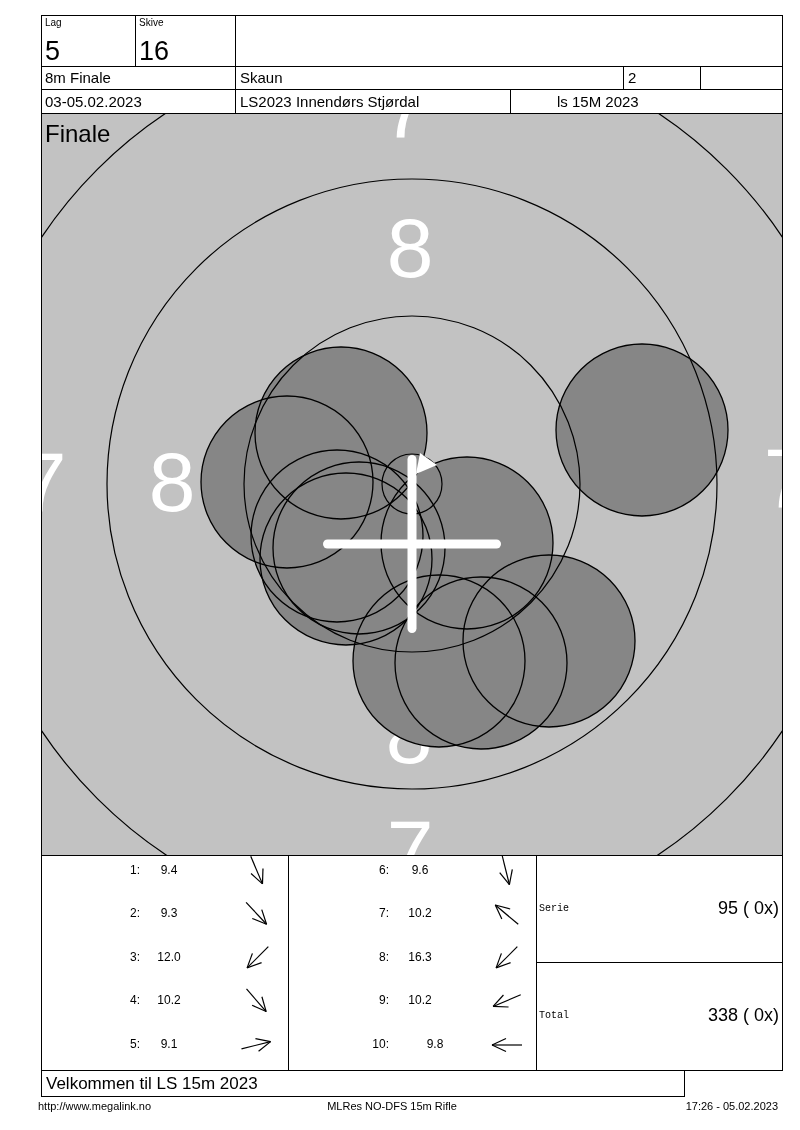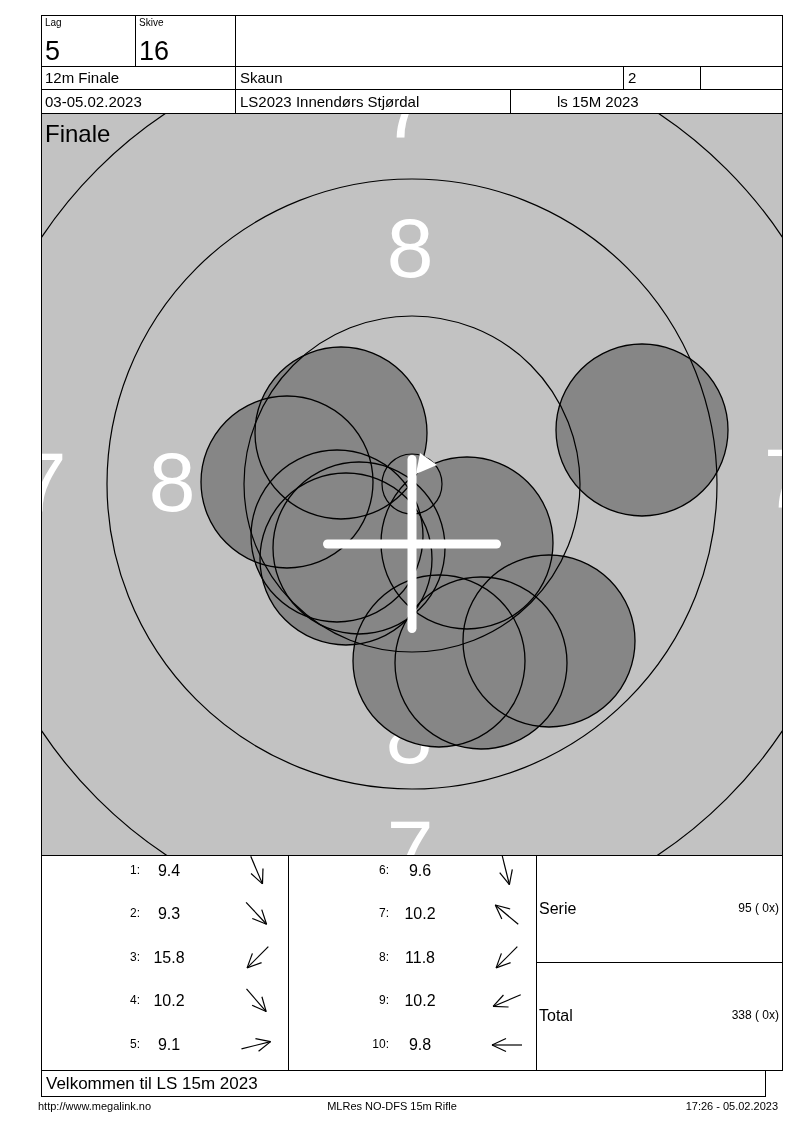--- a/index.html
+++ b/index.html
@@ -6,23 +6,23 @@
   body{font-family:"Liberation Sans",sans-serif;color:#000;}
   #page{position:relative;width:800px;height:1130px;background:#fff;overflow:hidden;}
   .box{position:absolute;border:1px solid #000;box-sizing:border-box;background:#fff;}
   .vline{position:absolute;width:1px;background:#000;}
   .hline{position:absolute;height:1px;background:#000;}
   .tiny-label{position:absolute;font-size:10px;line-height:11px;}
   .big-num{position:absolute;font-size:27px;line-height:28px;}
   .name-text{position:absolute;font-size:29px;line-height:30px;}
   .row-text{position:absolute;font-size:15px;line-height:16px;white-space:nowrap;}
   .shot-no{position:absolute;font-size:12px;line-height:15px;text-align:right;width:38px;}
-  .shot-val{position:absolute;font-size:16px;line-height:15px;text-align:center;width:46px;}
-  .sum-label{position:absolute;font-size:16px;line-height:15px;}
-  .sum-value{position:absolute;font-size:12px;line-height:15px;text-align:right;width:120px;}
+  .shot-val{position:absolute;font-size:12px;line-height:15px;text-align:center;width:46px;}
+  .sum-label{position:absolute;font-size:10px;line-height:15px;font-family:Liberation Mono, monospace;}
+  .sum-value{position:absolute;font-size:18px;line-height:15px;text-align:right;width:120px;}
   .arrow-svg{position:absolute;}
   .welcome-text{position:absolute;left:4px;top:3px;font-size:17px;line-height:19px;}
   .footer-text{position:absolute;font-size:11px;line-height:13px;white-space:nowrap;}
   svg text{font-family:"Liberation Sans",sans-serif;}
 </style>
 </head>
 <body>
 
 <div id="page">
 
@@ -33,21 +33,21 @@
     <div class="vline" style="left:193px;top:0;height:98px;"></div>
     <div class="vline" style="left:581px;top:50px;height:23px;"></div>
     <div class="vline" style="left:658px;top:50px;height:23px;"></div>
     <div class="vline" style="left:468px;top:73px;height:25px;"></div>
 
     <div class="tiny-label" style="left:3px;top:1px;">Lag</div>
     <div class="big-num" style="left:3px;top:21px;">5</div>
     <div class="tiny-label" style="left:97px;top:1px;">Skive</div>
     <div class="big-num" style="left:97px;top:21px;">16</div>
 
-    <div class="row-text" style="left:3px;top:54px;">12m Finale</div>
+    <div class="row-text" style="left:3px;top:54px;">8m Finale</div>
     <div class="row-text" style="left:198px;top:54px;">Skaun</div>
     <div class="row-text" style="left:586px;top:54px;">2</div>
 
     <div class="row-text" style="left:3px;top:78px;">03-05.02.2023</div>
     <div class="row-text" style="left:198px;top:78px;">LS2023 Innendørs Stjørdal</div>
     <div class="row-text" style="left:473px;top:78px;margin-left:42px;">ls 15M 2023</div>
   </div>
 
   <div class="box" id="target-wrap" style="left:41px;top:113px;width:742px;height:743px;"><svg viewBox="41 113 740 741" width="740" height="741">
         <rect x="41" y="113" width="740" height="741" fill="#c2c2c2"></rect>
@@ -106,21 +106,21 @@
         <div class="shot-no" style="left: 60px; top: 50.4px;">2:</div>
         <div class="shot-val" style="left: 104px; top: 50.4px;">9.3</div>
         <svg viewBox="-20 -20 40 40" width="40" height="40" class="arrow-svg" style="left: 195px; top: 38.4px;">
           <g transform="rotate(47)">
             <line x1="-16" y1="0" x2="14" y2="0" stroke="#000" stroke-width="1.2"></line>
             <line x1="14" y1="0" x2="0" y2="-6.5" stroke="#000" stroke-width="1.2"></line>
             <line x1="14" y1="0" x2="0" y2="6.5" stroke="#000" stroke-width="1.2"></line>
           </g>
         </svg>
         <div class="shot-no" style="left: 60px; top: 93.8px;">3:</div>
-        <div class="shot-val" style="left: 104px; top: 93.8px;">15.8</div>
+        <div class="shot-val" style="left: 104px; top: 93.8px;">12.0</div>
         <svg viewBox="-20 -20 40 40" width="40" height="40" class="arrow-svg" style="left: 195px; top: 81.8px;">
           <g transform="rotate(135)">
             <line x1="-16" y1="0" x2="14" y2="0" stroke="#000" stroke-width="1.2"></line>
             <line x1="14" y1="0" x2="0" y2="-6.5" stroke="#000" stroke-width="1.2"></line>
             <line x1="14" y1="0" x2="0" y2="6.5" stroke="#000" stroke-width="1.2"></line>
           </g>
         </svg>
         <div class="shot-no" style="left: 60px; top: 137.2px;">4:</div>
         <div class="shot-val" style="left: 104px; top: 137.2px;">10.2</div>
         <svg viewBox="-20 -20 40 40" width="40" height="40" class="arrow-svg" style="left: 195px; top: 125.2px;">
@@ -151,55 +151,55 @@
         <div class="shot-no" style="left: 309px; top: 50.4px;">7:</div>
         <div class="shot-val" style="left: 355px; top: 50.4px;">10.2</div>
         <svg viewBox="-20 -20 40 40" width="40" height="40" class="arrow-svg" style="left: 444px; top: 38.4px;">
           <g transform="rotate(220)">
             <line x1="-16" y1="0" x2="14" y2="0" stroke="#000" stroke-width="1.2"></line>
             <line x1="14" y1="0" x2="0" y2="-6.5" stroke="#000" stroke-width="1.2"></line>
             <line x1="14" y1="0" x2="0" y2="6.5" stroke="#000" stroke-width="1.2"></line>
           </g>
         </svg>
         <div class="shot-no" style="left: 309px; top: 93.8px;">8:</div>
-        <div class="shot-val" style="left: 355px; top: 93.8px;">11.8</div>
+        <div class="shot-val" style="left: 355px; top: 93.8px;">16.3</div>
         <svg viewBox="-20 -20 40 40" width="40" height="40" class="arrow-svg" style="left: 444px; top: 81.8px;">
           <g transform="rotate(135)">
             <line x1="-16" y1="0" x2="14" y2="0" stroke="#000" stroke-width="1.2"></line>
             <line x1="14" y1="0" x2="0" y2="-6.5" stroke="#000" stroke-width="1.2"></line>
             <line x1="14" y1="0" x2="0" y2="6.5" stroke="#000" stroke-width="1.2"></line>
           </g>
         </svg>
         <div class="shot-no" style="left: 309px; top: 137.2px;">9:</div>
         <div class="shot-val" style="left: 355px; top: 137.2px;">10.2</div>
         <svg viewBox="-20 -20 40 40" width="40" height="40" class="arrow-svg" style="left: 444px; top: 125.2px;">
           <g transform="rotate(157)">
             <line x1="-16" y1="0" x2="14" y2="0" stroke="#000" stroke-width="1.2"></line>
             <line x1="14" y1="0" x2="0" y2="-6.5" stroke="#000" stroke-width="1.2"></line>
             <line x1="14" y1="0" x2="0" y2="6.5" stroke="#000" stroke-width="1.2"></line>
           </g>
         </svg>
         <div class="shot-no" style="left: 309px; top: 180.6px;">10:</div>
-        <div class="shot-val" style="left: 355px; top: 180.6px;">9.8</div>
+        <div class="shot-val" style="left: 370px; top: 180.6px;">9.8</div>
         <svg viewBox="-20 -20 40 40" width="40" height="40" class="arrow-svg" style="left: 444px; top: 168.6px;">
           <g transform="rotate(180)">
             <line x1="-16" y1="0" x2="14" y2="0" stroke="#000" stroke-width="1.2"></line>
             <line x1="14" y1="0" x2="0" y2="-6.5" stroke="#000" stroke-width="1.2"></line>
             <line x1="14" y1="0" x2="0" y2="6.5" stroke="#000" stroke-width="1.2"></line>
           </g>
         </svg>
       </div>
 
     <div class="sum-label" style="left:497px;top:45px;">Serie</div>
     <div class="sum-value" style="left:617px;top:45px;">95 ( 0x)</div>
     <div class="sum-label" style="left:497px;top:152px;">Total</div>
     <div class="sum-value" style="left:617px;top:152px;">338 ( 0x)</div>
   </div>
 
-  <div class="box" style="left:41px;top:1070px;width:725px;height:27px;">
+  <div class="box" style="left:41px;top:1070px;width:644px;height:27px;">
     <div class="welcome-text">Velkommen til LS 15m 2023</div>
   </div>
 
   <div class="footer-text" style="left:38px;top:1100px;text-align:right;">http://www.megalink.no</div>
   <div class="footer-text" style="left:0;top:1100px;width:784px;text-align:center;">MLRes NO-DFS 15m Rifle</div>
   <div class="footer-text" style="right:22px;top:1100px;">17:26 - 05.02.2023</div>
 
 </div>
 
 </body></html>

